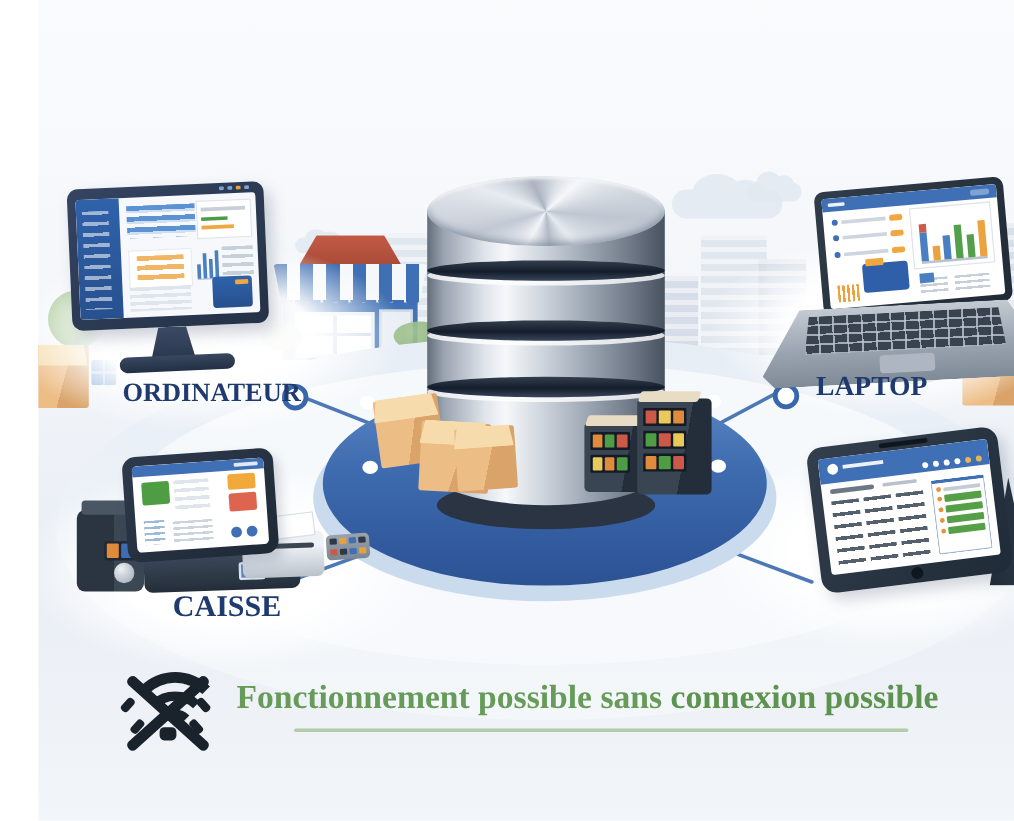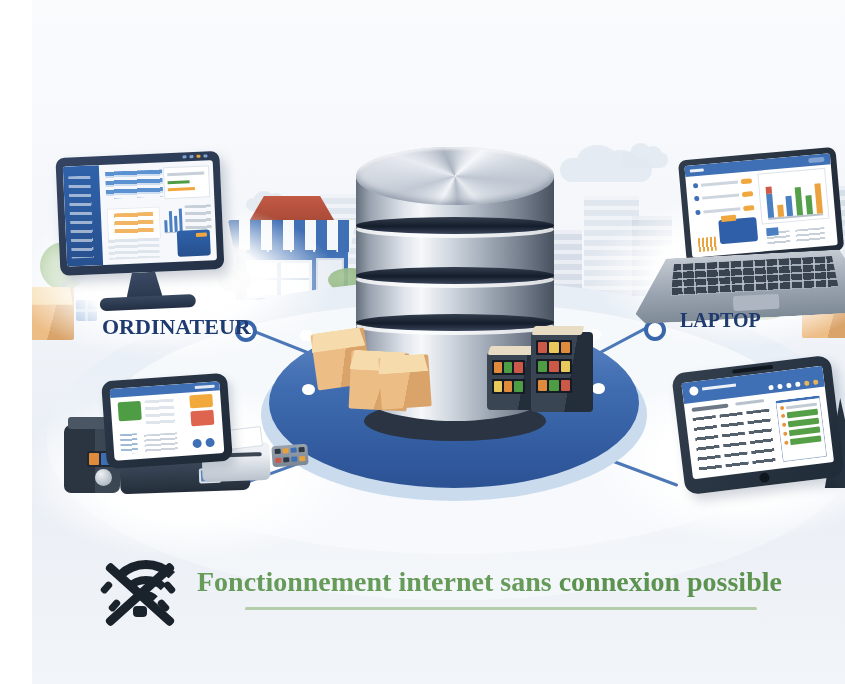--- a/index.html
+++ b/index.html
@@ -431,30 +431,31 @@
           <div class="trow">
               <i class="tdot"></i>
               <i class="tbar"></i>
             </div>
         </div>
       </div>
     </div>
   </div>
 
   <div class="dev-label" style="left:70px;top:314px;font-size:22px;">ORDINATEUR</div>
-  <div class="dev-label" style="left:648px;top:309px;font-size:20px;">LAPTOP</div>
+  <div class="dev-label" style="left:648px;top:309px;font-size:23px;">LAPTOP</div>
+  <div class="dev-label" style="left:112px;top:492px;font-size:25px;">CAISSE</div>
 
   <div class="wifi">
     <div class="arc a1"></div>
       <div class="arc a2"></div>
       <div class="arc a3"></div>
     <div class="wdot"></div>
     <div class="dash d-tl"></div>
       <div class="dash d-tr"></div>
       <div class="dash d-bl"></div>
       <div class="dash d-br"></div>
     <div class="xbar x1"></div>
       <div class="xbar x2"></div>
   </div>
-  <div class="tagline"><span>Fonctionnement internet sans</span>&nbsp;<b>connexion possible</b></div>
+  <div class="tagline"><span>Fonctionnement possible sans</span>&nbsp;<b>connexion possible</b></div>
   <div class="tag-underline"></div>
 
 </div>
 
 </body></html>

